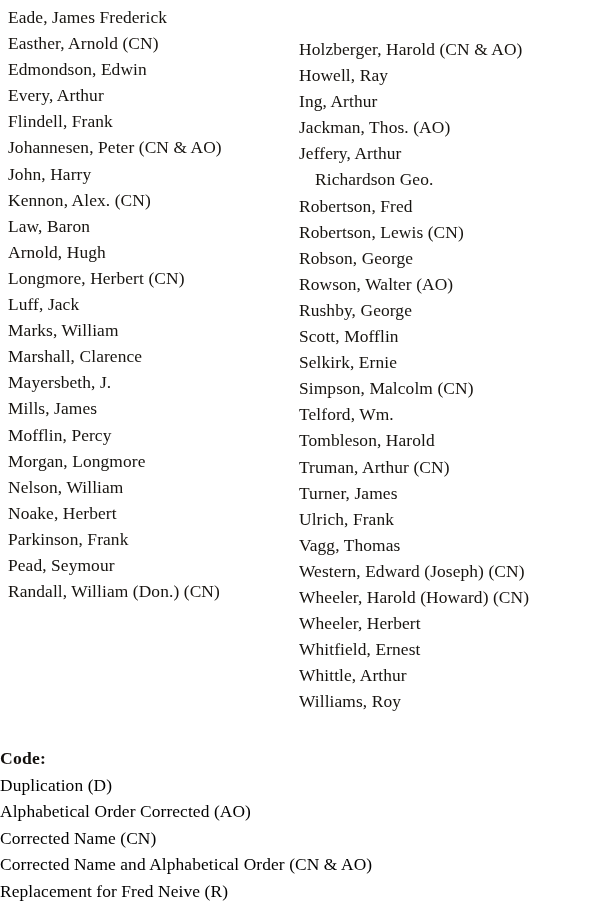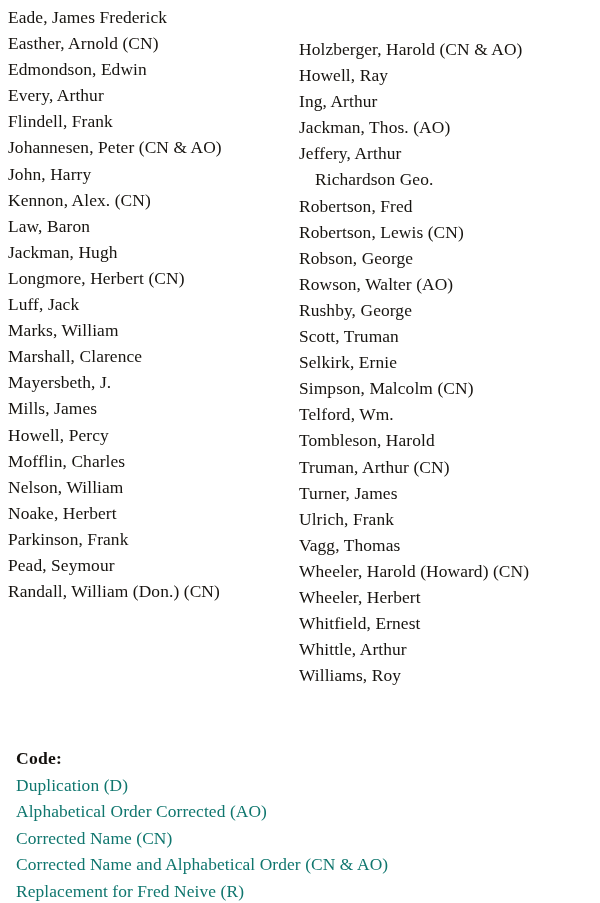--- a/index.html
+++ b/index.html
@@ -43,91 +43,92 @@
     line-height: 26.1px;
     letter-spacing: 0.1px;
     white-space: nowrap;
     color: #16130f;
   }
   .entry.indent {
     padding-left: 16px;
   }
   .code-block {
     position: absolute;
-    left: 16px;
+    left: 0;
     top: 745px;
     width: 560px;
   }
   .code-title {
     font-size: 17.6px;
     line-height: 27px;
     font-weight: bold;
     color: #120f0c;
     letter-spacing: 0.2px;
   }
   .code-line {
     font-size: 17.4px;
     line-height: 26.4px;
-    color: #0f766e;
+    color: #000000;
     letter-spacing: 0.1px;
     white-space: nowrap;
   }
 </style>
 </head>
 <body>
 
 <div class="page">
 
   <div class="columns">
     <div class="col col-left">
         <div class="entry">Eade, James Frederick</div>
         <div class="entry">Easther, Arnold (CN)</div>
         <div class="entry">Edmondson, Edwin</div>
         <div class="entry">Every, Arthur</div>
         <div class="entry">Flindell, Frank</div>
         <div class="entry">Johannesen, Peter (CN &amp; AO)</div>
         <div class="entry">John, Harry</div>
         <div class="entry">Kennon, Alex. (CN)</div>
         <div class="entry">Law, Baron</div>
-        <div class="entry">Jackman, Hugh</div>
+        <div class="entry">Arnold, Hugh</div>
         <div class="entry">Longmore, Herbert (CN)</div>
         <div class="entry">Luff, Jack</div>
         <div class="entry">Marks, William</div>
         <div class="entry">Marshall, Clarence</div>
         <div class="entry">Mayersbeth, J.</div>
         <div class="entry">Mills, James</div>
-        <div class="entry">Howell, Percy</div>
-        <div class="entry">Mofflin, Charles</div>
+        <div class="entry">Mofflin, Percy</div>
+        <div class="entry">Morgan, Longmore</div>
         <div class="entry">Nelson, William</div>
         <div class="entry">Noake, Herbert</div>
         <div class="entry">Parkinson, Frank</div>
         <div class="entry">Pead, Seymour</div>
         <div class="entry">Randall, William (Don.) (CN)</div>
       </div>
     <div class="col col-right">
         <div class="entry">Holzberger, Harold (CN &amp; AO)</div>
         <div class="entry">Howell, Ray</div>
         <div class="entry">Ing, Arthur</div>
         <div class="entry">Jackman, Thos. (AO)</div>
         <div class="entry">Jeffery, Arthur</div>
         <div class="entry indent">Richardson Geo.</div>
         <div class="entry">Robertson, Fred</div>
         <div class="entry">Robertson, Lewis (CN)</div>
         <div class="entry">Robson, George</div>
         <div class="entry">Rowson, Walter (AO)</div>
         <div class="entry">Rushby, George</div>
-        <div class="entry">Scott, Truman</div>
+        <div class="entry">Scott, Mofflin</div>
         <div class="entry">Selkirk, Ernie</div>
         <div class="entry">Simpson, Malcolm (CN)</div>
         <div class="entry">Telford, Wm.</div>
         <div class="entry">Tombleson, Harold</div>
         <div class="entry">Truman, Arthur (CN)</div>
         <div class="entry">Turner, James</div>
         <div class="entry">Ulrich, Frank</div>
         <div class="entry">Vagg, Thomas</div>
+        <div class="entry">Western, Edward (Joseph) (CN)</div>
         <div class="entry">Wheeler, Harold (Howard) (CN)</div>
         <div class="entry">Wheeler, Herbert</div>
         <div class="entry">Whitfield, Ernest</div>
         <div class="entry">Whittle, Arthur</div>
         <div class="entry">Williams, Roy</div>
       </div>
   </div>
 
   <div class="code-block">
     <div class="code-title">Code:</div>

